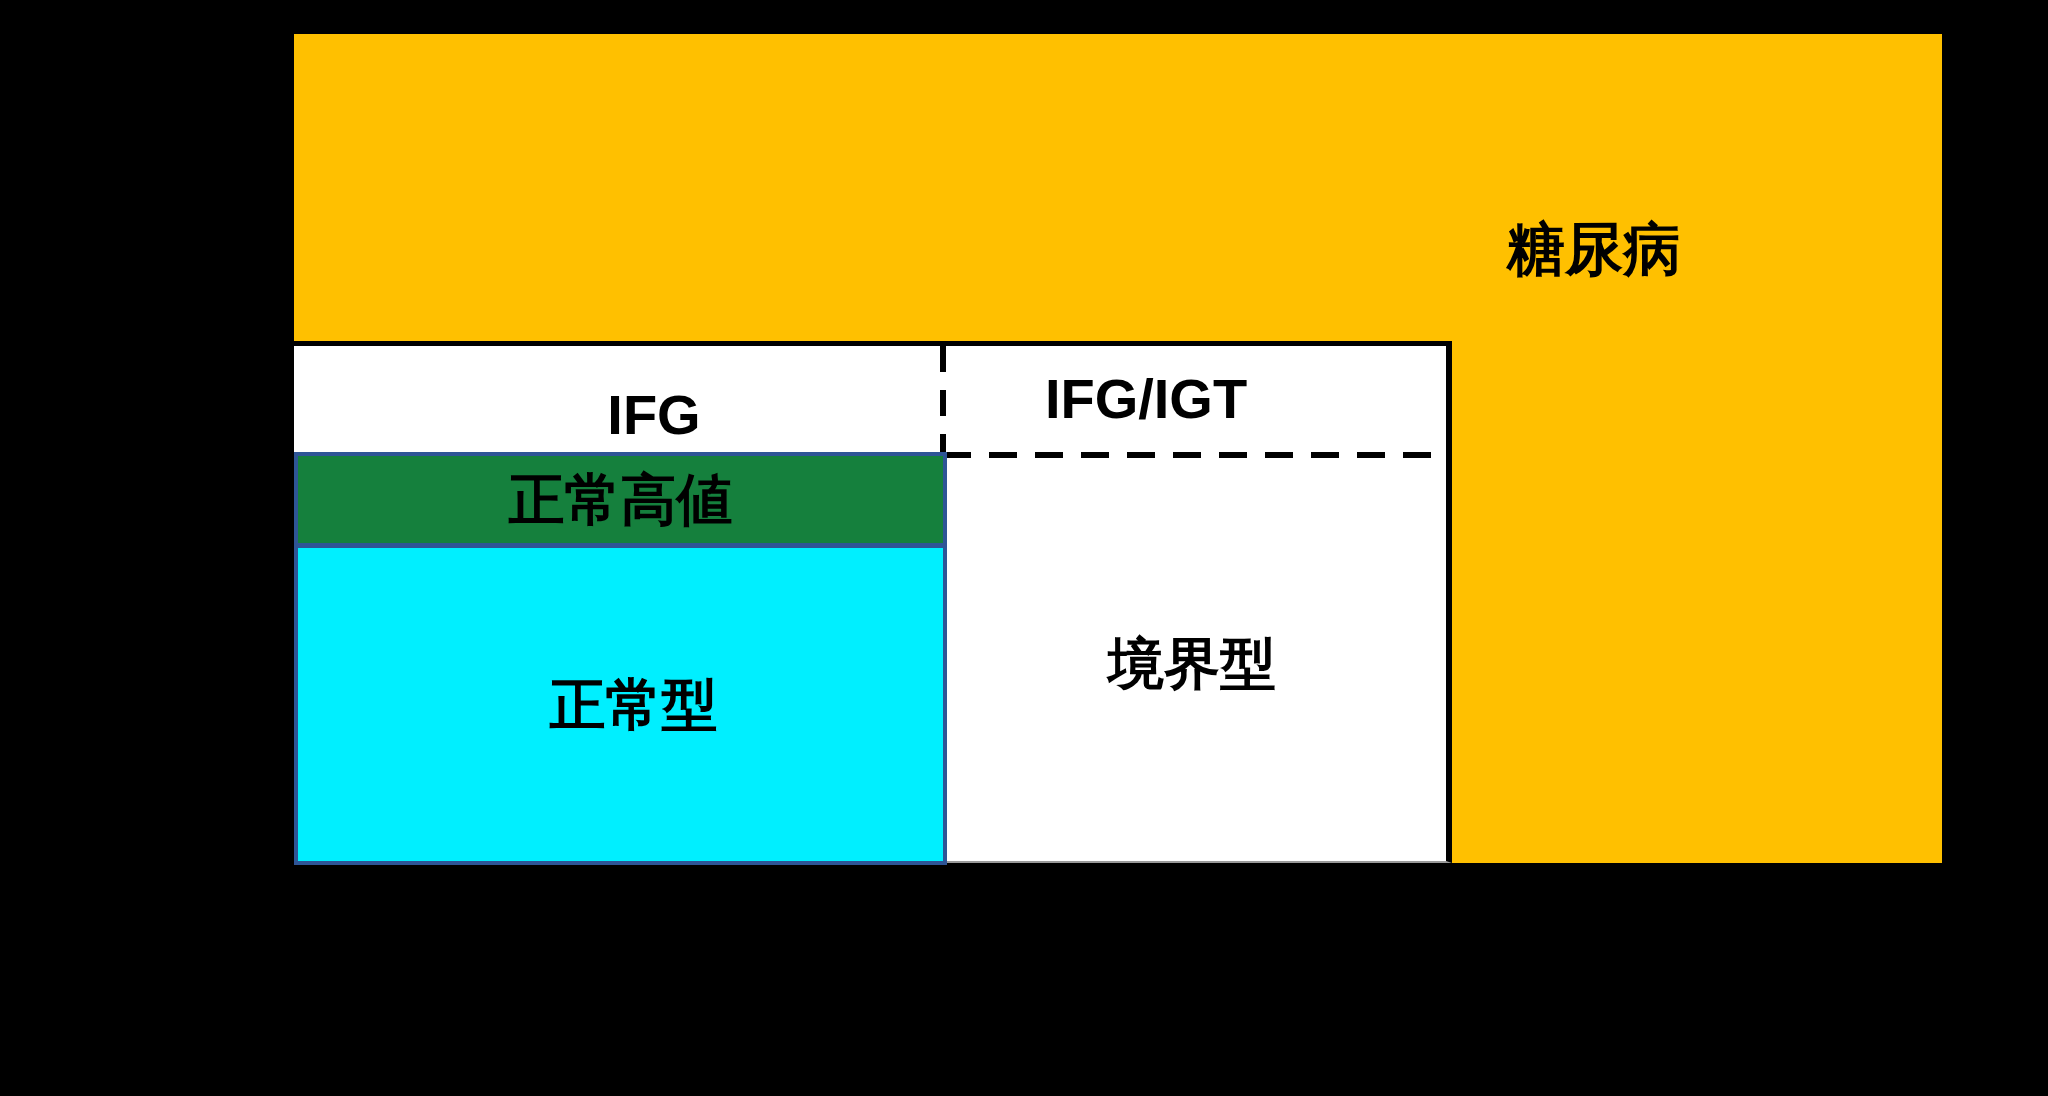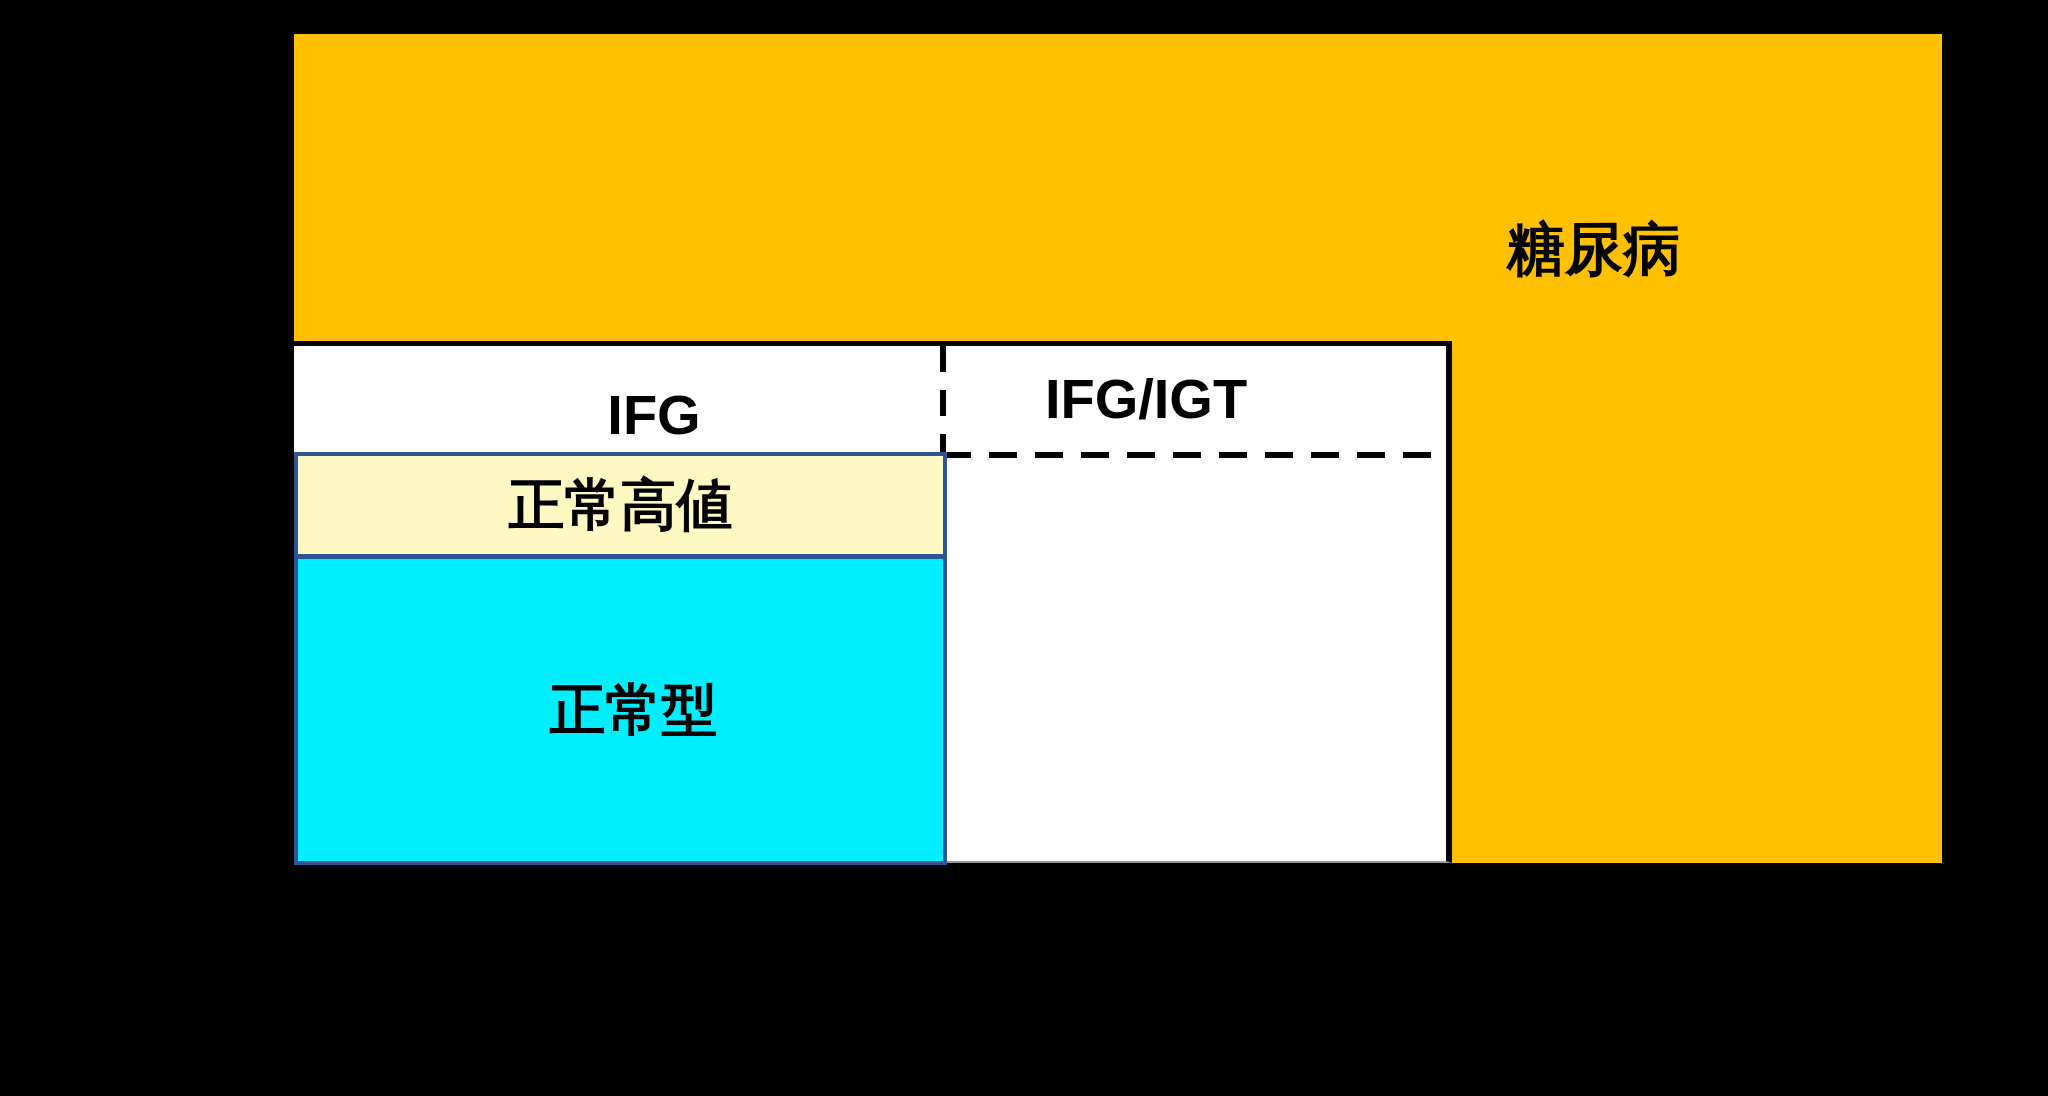--- a/index.html
+++ b/index.html
@@ -52,23 +52,23 @@
   .normal-container {
     left: 294px; top: 452px;
     width: 653px; height: 413px;
     box-sizing: border-box;
     border: 4px solid #2E5596;
     background: #00EFFF;
     display: flex;
     flex-direction: column;
   }
   .normal-high-band {
-    height: 103px;
+    height: 92px;
     box-sizing: border-box;
-    background: #fef9c3;
+    background: #15803d;
     border-bottom: 5px solid #2E5596;
     display: flex;
     align-items: center;
     justify-content: center;
   }
   .normal-area {
     flex: 1;
     display: flex;
     align-items: center;
     justify-content: center;
@@ -114,17 +114,18 @@
     </div>
     <div class="normal-area">
       <span class="lbl">正常型</span>
     </div>
   </div>
 
   <div class="abs lbl centered-at label-ifg">IFG</div>
   <div class="abs lbl centered-at label-ifg-igt">IFG/IGT</div>
 
   <div class="abs lbl centered-at label-borderline">
+    <div>境界型</div>
   </div>
 
   <div class="abs lbl centered-at label-diabetes">糖尿病</div>
 
 </div>
 
 </body></html>

